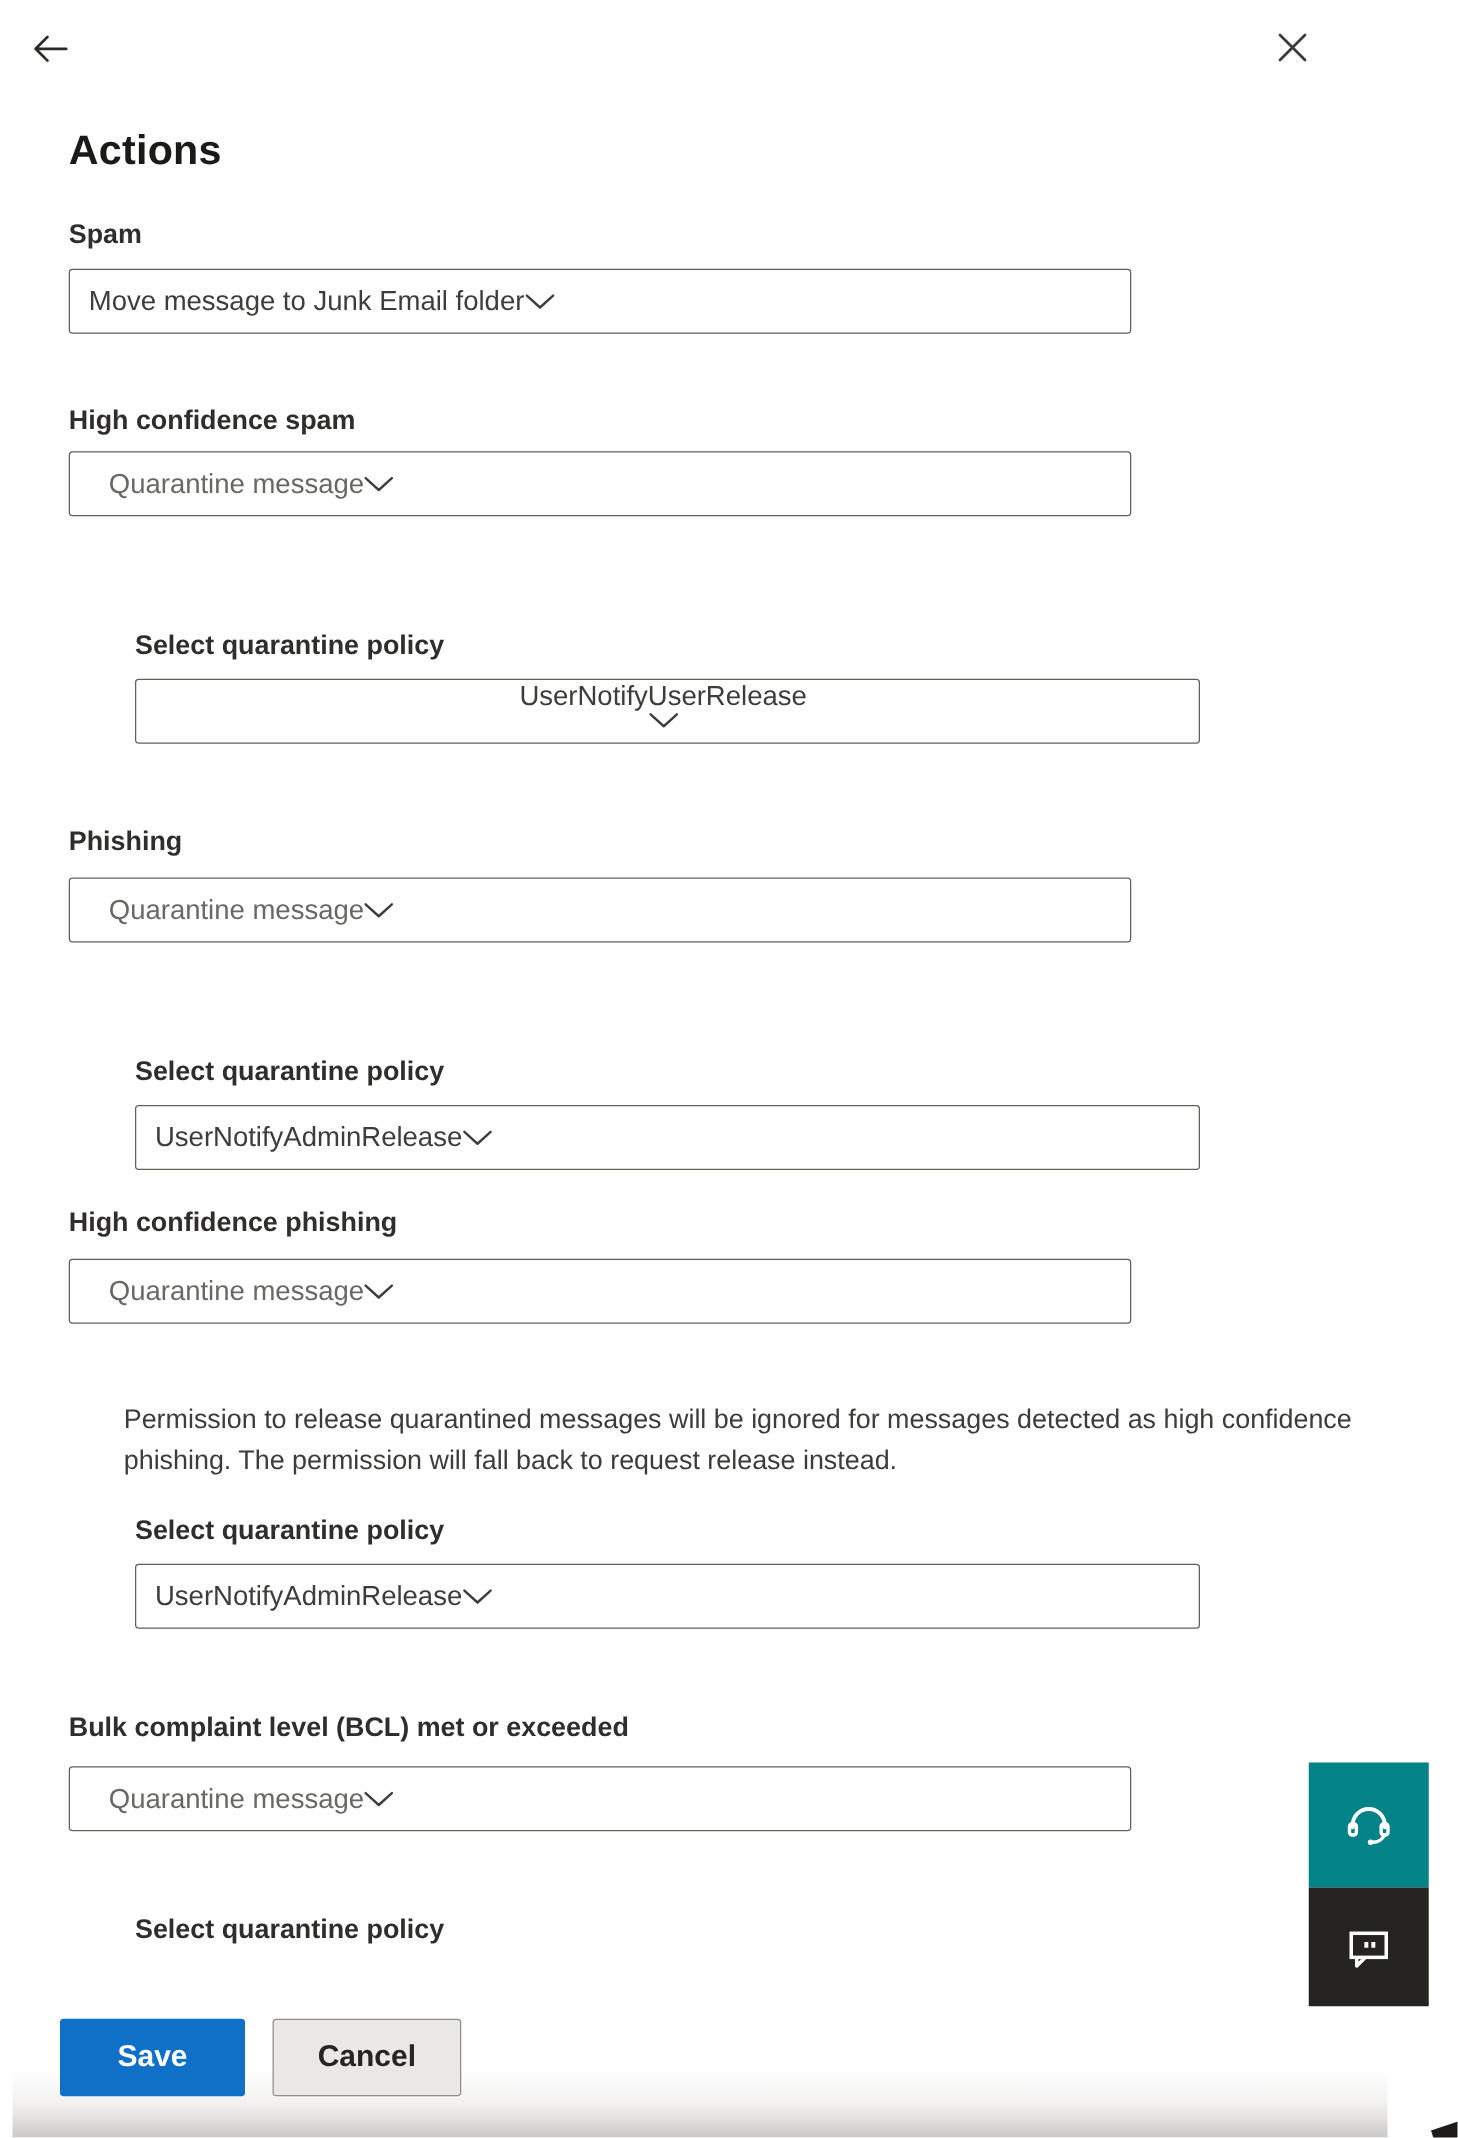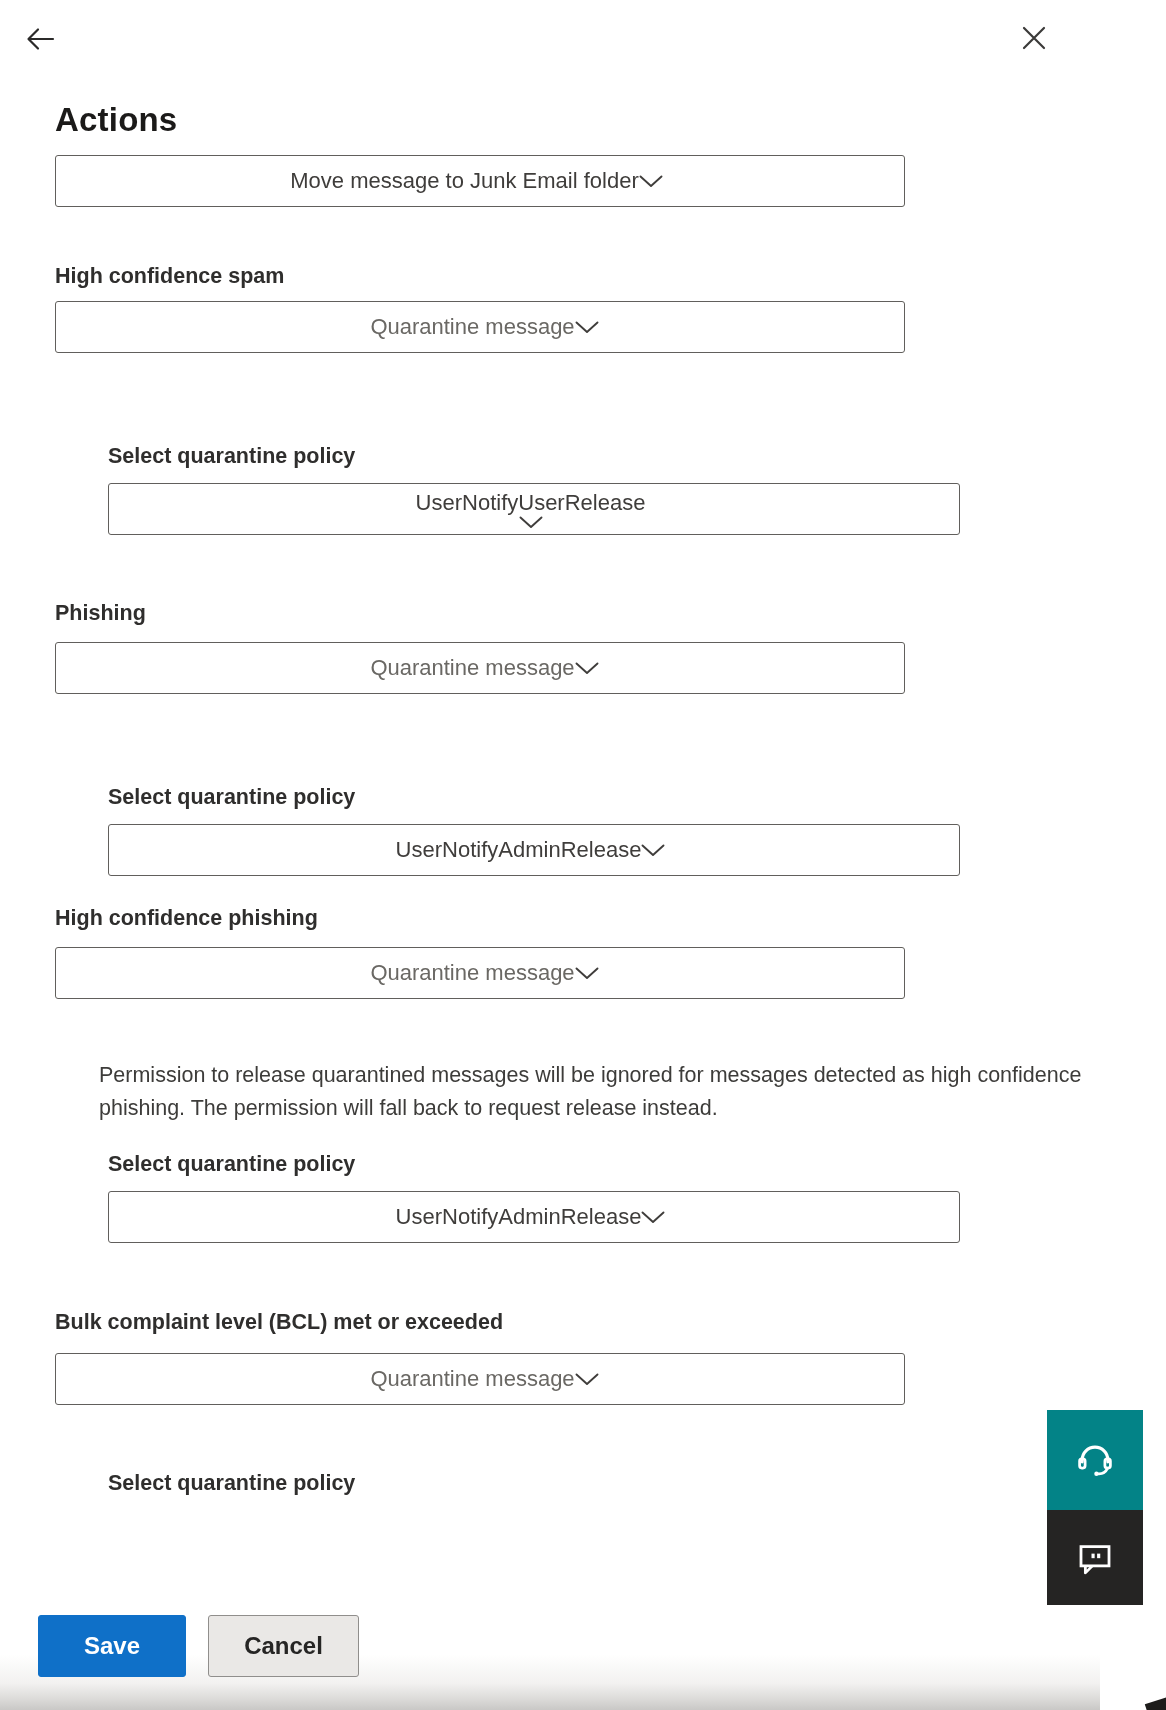--- a/index.html
+++ b/index.html
@@ -44,21 +44,21 @@
     color: #2f2e2d;
   }
   .dropdown {
     box-sizing: border-box;
     height: 52px;
     border: 1.4px solid #615f5c;
     border-radius: 3px;
     background: #ffffff;
     display: flex;
     align-items: center;
-    justify-content: center;
+    justify-content: flex-start;
     padding: 0 22px 0 15px;
     cursor: pointer;
   }
   .dd-value {
     font-size: 22px;
     color: #3f3d3b;
     white-space: nowrap;
   }
   .dd-value.muted { color: #6a6864; margin-left: 16px; }
   .w-main { width: 850px; }
@@ -82,21 +82,21 @@
     font-size: 21.5px;
     line-height: 33px;
     color: #3d3c3a;
     font-weight: 400;
     margin-left: 44px;
   }
 
   
   .footer {
     position: absolute;
-    left: 0;
+    left: 10px;
     top: 1578px;
     width: 1100px;
     height: 132px;
     background: linear-gradient(180deg, #ffffff 0%, #ffffff 58%, #f2f1f0 80%, #dddcda 91%, #c9c8c6 100%);
     z-index: 5;
   }
   .btn {
     position: absolute;
     top: 37px;
     box-sizing: border-box;
@@ -164,20 +164,21 @@
   <button class="icon-btn close-btn">
     <svg width="32" height="32" viewBox="0 0 32 32">
       <path d="M6 6 L26 26 M26 6 L6 26" fill="none" stroke="#3b3a39" stroke-width="2.2" stroke-linecap="round"></path>
     </svg>
   </button>
 
   <div class="content">
 
     <h1 class="page-title">Actions</h1>
 
+    <div class="field-label mt-s0l">Spam</div>
     <div class="dropdown w-main mt-s0d">
       <span class="dd-value">Move message to Junk Email folder</span>
       <svg width="24" height="13" viewBox="0 0 24 13">
         <path d="M1.5 1.5 L12 11 L22.5 1.5" fill="none" stroke="#3f3d3b" stroke-width="1.9" stroke-linecap="round" stroke-linejoin="round"></path>
       </svg>
     </div>
 
     <div class="field-label mt-s1l">High confidence spam</div>
     <div class="dropdown w-main mt-s1d">
       <span class="dd-value muted">Quarantine message</span>

